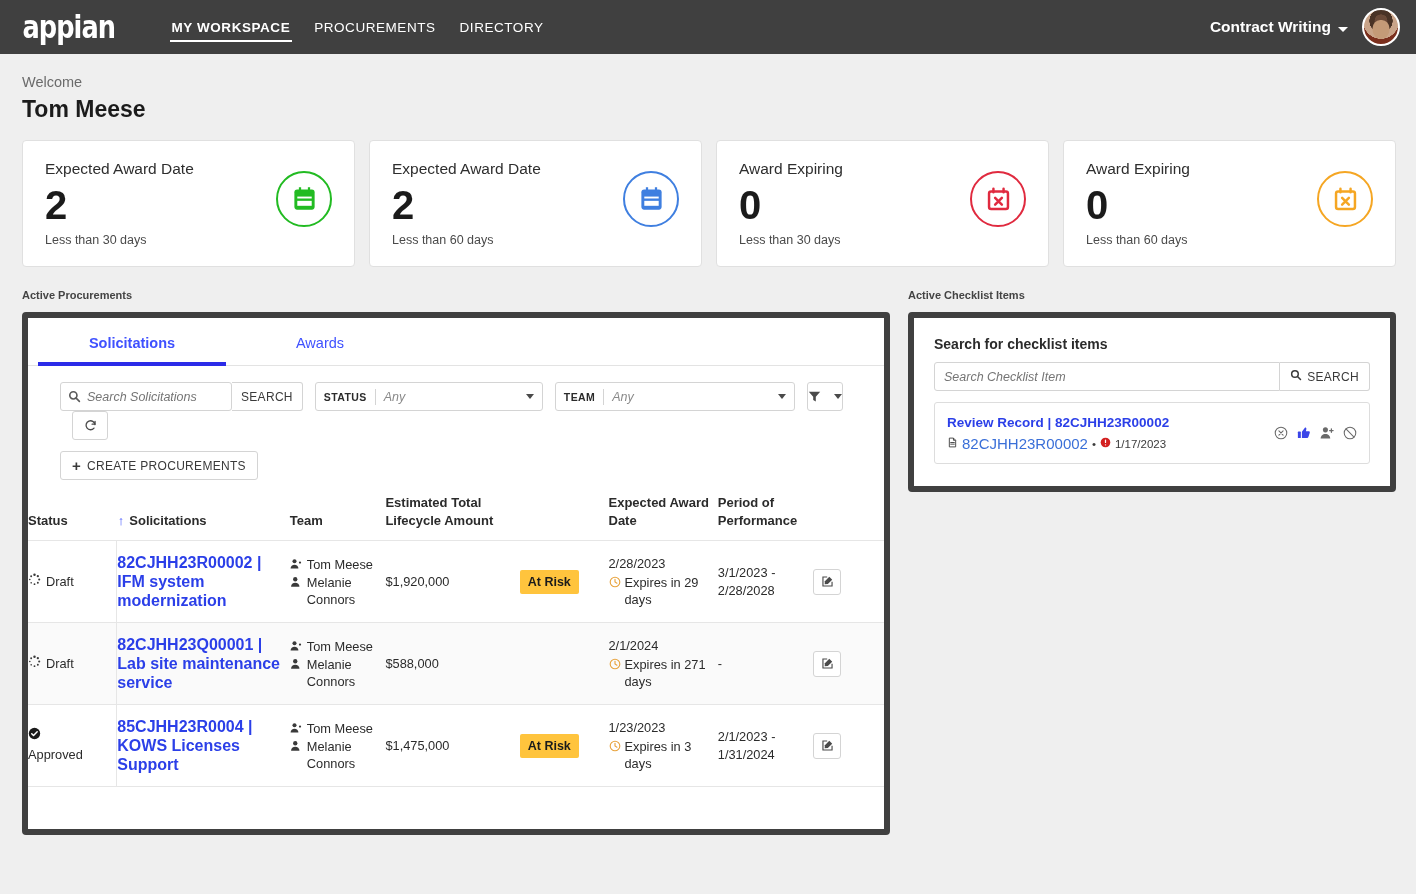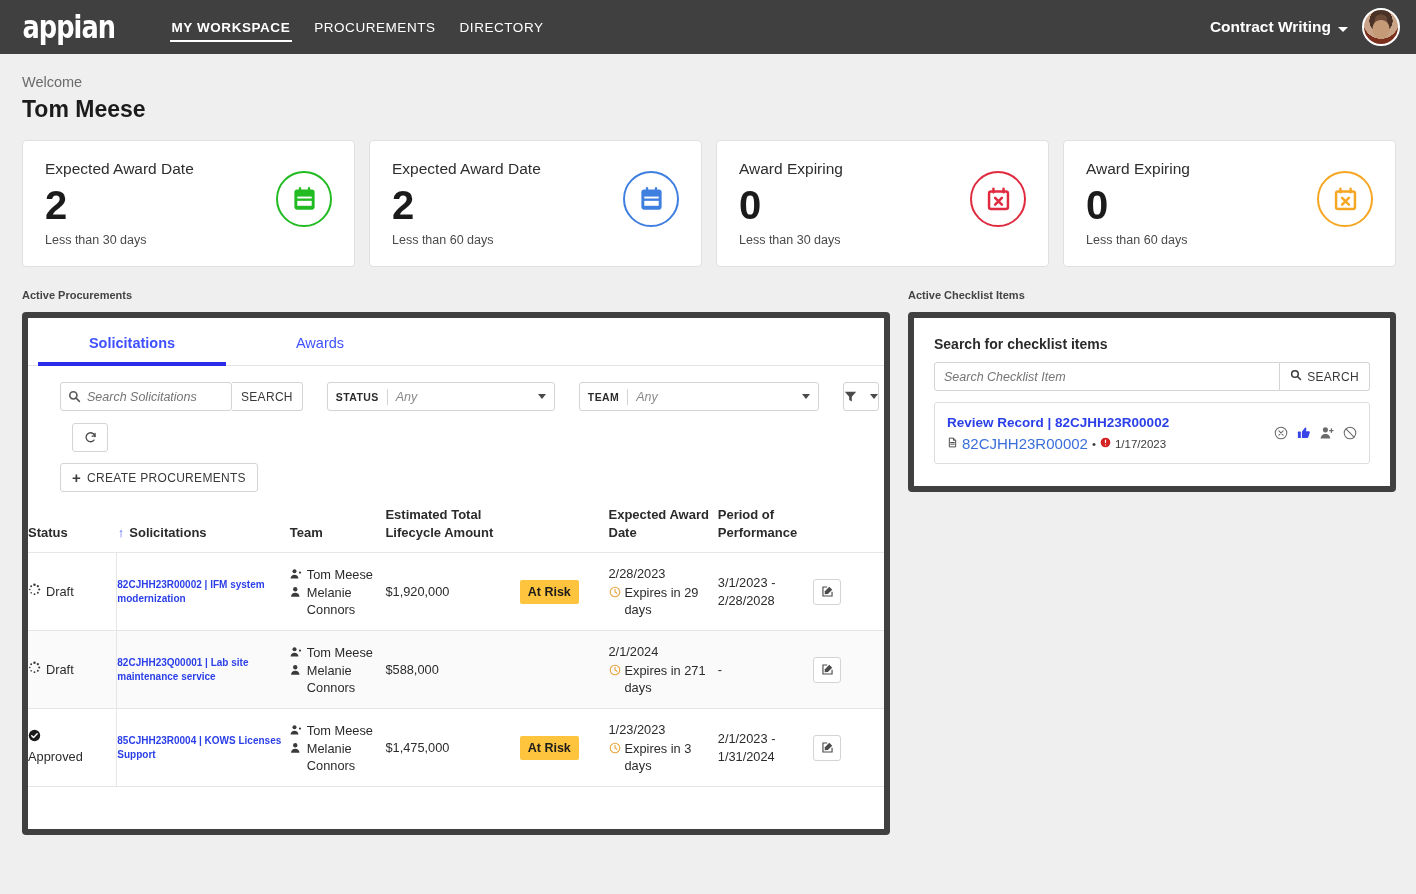--- a/index.html
+++ b/index.html
@@ -100,21 +100,21 @@
     font-size: 14.5px; color: #3F51FF; padding: 17px 10px 14px;
     width: 188px; text-align: center; cursor: pointer; position: relative;
   }
   .tab.active { font-weight: 700; }
   .tab.active::after {
     content: ""; position: absolute; left: 0; right: 0; bottom: -1px;
     height: 4px; background: #2B2BE8;
   }
 
   
-  .filter-bar { display: flex; align-items: center; gap: 12px; padding: 16px 0 0 32px; flex-wrap: wrap; }
+  .filter-bar { display: flex; align-items: center; gap: 0; padding: 16px 0 0 32px; flex-wrap: wrap; }
   .search-group { display: flex; }
   .search-input {
     width: 172px; height: 29px; border: 1px solid #D4D4D4; border-radius: 3px;
     font-size: 12.5px; font-style: italic; color: #767676; padding: 0 8px 0 26px;
     background: #fff; font-family: "Liberation Sans", sans-serif;
   }
   .search-group { position: relative; }
   .search-icon-inline {
     position: absolute; left: 8px; top: 7px; width: 13px; height: 13px;
     color: #5a5a5a; pointer-events: none;
@@ -171,22 +171,22 @@
   th.c3, td.c3 { width: 118px; }
   th.c4, td.c4 { width: 78px; }
   th.c5, td.c5 { width: 96px; }
   th.c6, td.c6 { width: 84px; }
   th.c7, td.c7 { width: 62px; }
   td.c0 { border-right: 1px solid #E6E6E6; }
   .sort-arrow { color: #3F51FF; font-size: 13px; font-weight: 700; margin: 0 5px 0 1px; }
   .status-cell { display: flex; flex-direction: column; align-items: flex-start; gap: 1px; }
   .status-inline { display: flex; align-items: flex-end; gap: 5px; }
   .link {
-    color: #2B3FE8; font-weight: 700; font-size: 10px;
-    text-decoration: none; cursor: pointer; line-height: 14px; display: block;
+    color: #2B3FE8; font-weight: 700; font-size: 16px;
+    text-decoration: none; cursor: pointer; line-height: 19px; display: block;
   }
   .person { display: flex; align-items: flex-start; gap: 5px; line-height: 17px; }
   .person svg { width: 12px; height: 12px; flex: none; margin-top: 2px; color: #3a3a3a; }
   .badge {
     display: inline-block; background: #FFC43D; color: #1b1b1b;
     font-size: 12.5px; font-weight: 700; padding: 3px 8px; border-radius: 2px;
   }
   .expires { display: flex; align-items: flex-start; gap: 4px; line-height: 17px; margin-top: 1px; }
   .expires svg { width: 12px; height: 12px; flex: none; margin-top: 2px; color: #E8A33D; }
   .edit-btn {

